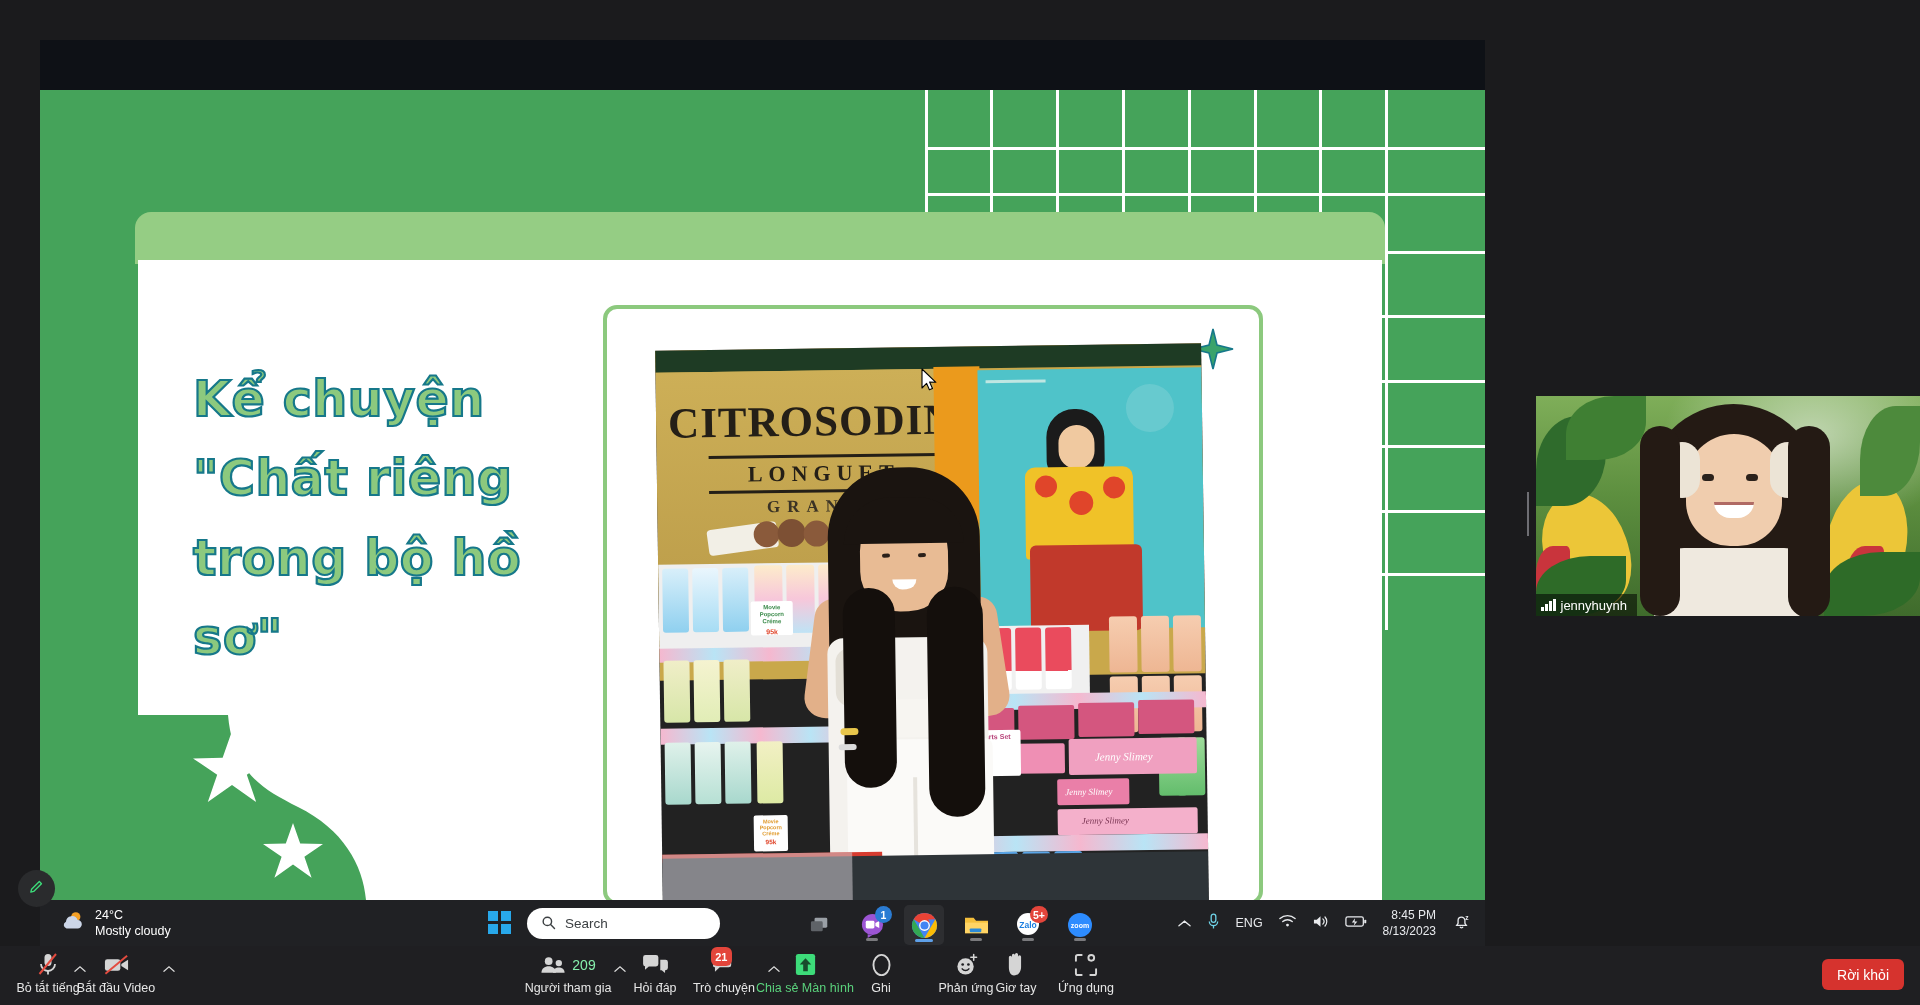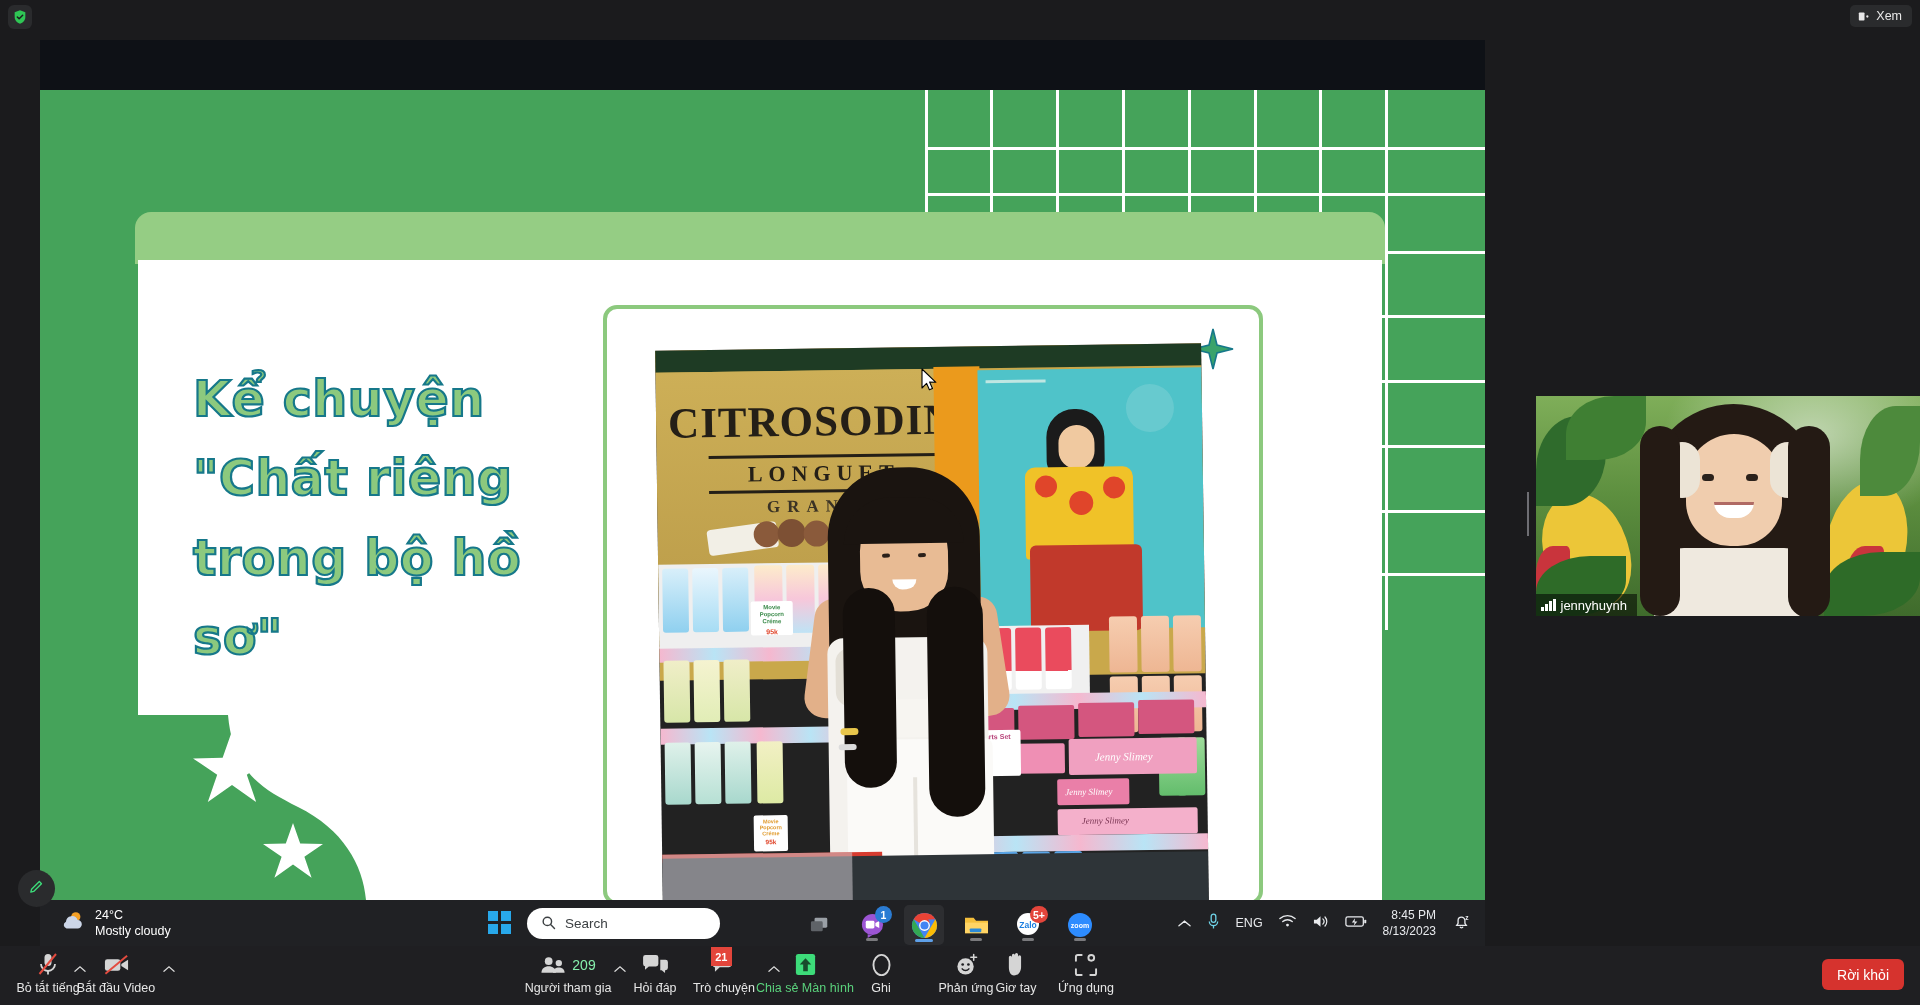--- a/index.html
+++ b/index.html
@@ -147,53 +147,36 @@
   .zb-item { position:absolute; top:5px; display:flex; flex-direction:column; align-items:center;
     color:#e6e6e6; font-size:12.5px; width:96px; cursor:pointer; }
   .zb-ic { height:27px; display:flex; align-items:center; justify-content:center; }
   .zb-lab { margin-top:3px; white-space:nowrap; }
   .zb-caret { position:absolute; top:17px; color:#dadada; font-size:11px; }
   .zb-share { color:#5ad17c; }
   .leave-btn { position:absolute; right:16px; top:13px; height:31px; padding:0 15px; background:#d6332e;
     border-radius:6px; color:#fff; font-size:14px; display:flex; align-items:center; border:none; cursor:pointer; }
 
   .zb-badge { position:absolute; top:-5px; right:16px; min-width:19px; height:19px; padding:0 4px;
-    background:#e3453b; border-radius:0; color:#fff; font-size:11px; font-weight:700;
+    background:#e3453b; border-radius:6px; color:#fff; font-size:11px; font-weight:700;
     display:flex; align-items:center; justify-content:center; }
   .zb-count { color:#86efac; font-size:14px; margin-left:5px; }
 
   
   .pen-fab { position:absolute; left:18px; top:870px; width:37px; height:37px; border-radius:50%;
     background:#2a2b2d; display:flex; align-items:center; justify-content:center; z-index:35; }
 
   
   .cursor { position:absolute; left:921px; top:368px; z-index:45; }
 </style>
 </head>
 <body>
 
 <div id="app">
 
-  <div class="topbar">
-    <div class="shield-badge">
-      <svg width="16" height="16" viewBox="0 0 24 24">
-          <path d="M12 2 4 5v7c0 5 3.4 8.8 8 10 4.6-1.2 8-5 8-10V5l-8-3z" fill="#2fc655"></path>
-          <path d="M8 12l2.7 2.7L16 9.4" stroke="#1b1b1d" stroke-width="2.2" fill="none" stroke-linecap="round" stroke-linejoin="round"></path>
-        </svg>
-    </div>
-    <div class="xem-pill">
-      <span class="xem-glyph">
-        <svg width="13" height="13" viewBox="0 0 16 16">
-            <rect x="1" y="3" width="7" height="10" rx="1" fill="#e8e8e8"></rect>
-            <circle cx="11.5" cy="8" r="1.4" fill="#e8e8e8"></circle>
-          </svg>
-      </span>
-      <span>Xem</span>
-    </div>
-  </div>
 
   <div class="share-area">
     <div class="share-black-top"></div>
 
     <div class="slide">
 
       <div class="grid-wrap">
         <div class="gline-v" style="left:0px"></div>
         <div class="gline-v" style="left:65px"></div>
         <div class="gline-v" style="left:131px"></div>

